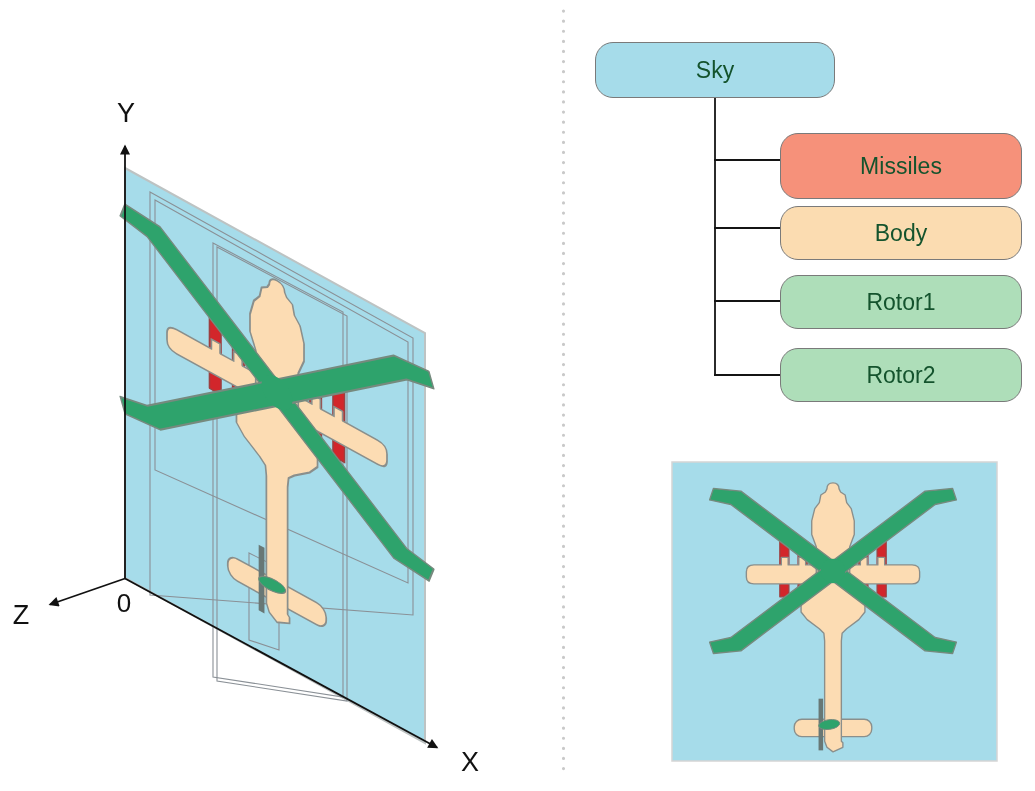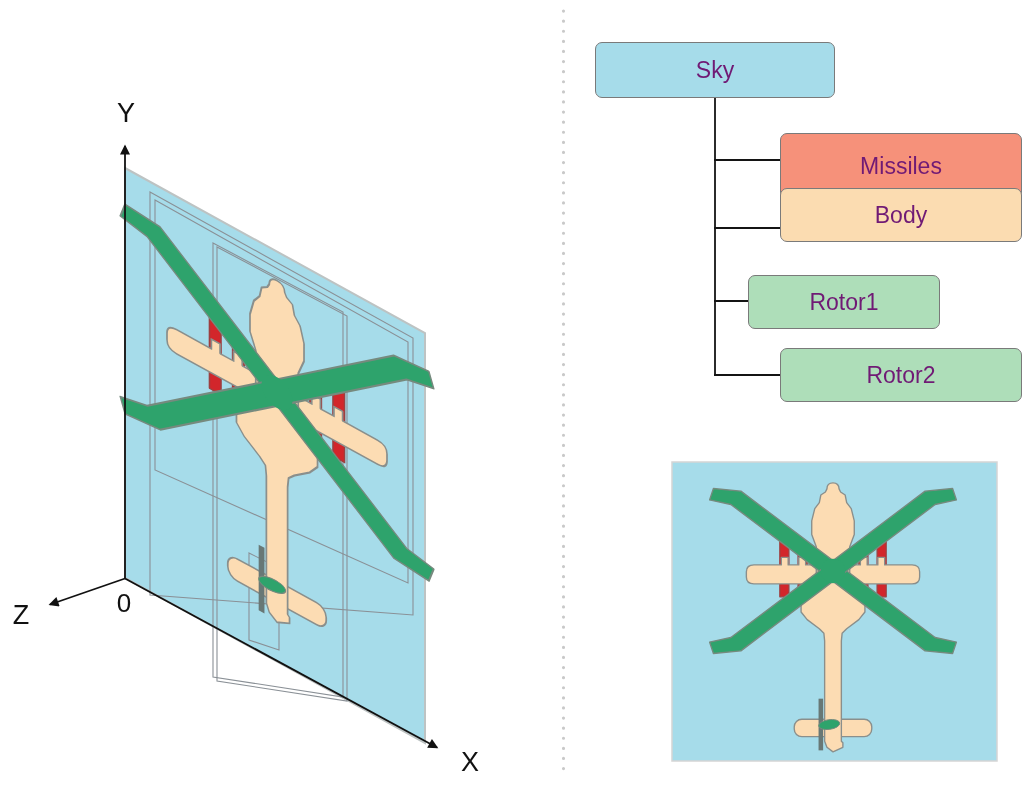--- a/index.html
+++ b/index.html
@@ -12,28 +12,28 @@
   }
   .canvas > svg{position:absolute;left:0;top:0;}
   svg text{
     font-family:"Liberation Sans", sans-serif;
     fill:#111;
   }
   .tree-node{
     position:absolute;
     display:flex;align-items:center;justify-content:center;
     border:1.6px solid #7a7a7a;
-    border-radius:7px;
-    font-size:23px;color:#701a75;
+    border-radius:18px;
+    font-size:23px;color:#14532d;
     box-sizing:border-box;
   }
   .tn-sky{left:595px;top:42px;width:240px;height:56px;background:#a6dcea;}
   .tn-missiles{left:780px;top:133px;width:242px;height:66px;background:#f6917a;}
-  .tn-body{left:780px;top:188px;width:242px;height:54px;background:#fbdcb1;}
-  .tn-rotor1{left:748px;top:275px;width:192px;height:54px;background:#aedeb9;}
+  .tn-body{left:780px;top:206px;width:242px;height:54px;background:#fbdcb1;}
+  .tn-rotor1{left:780px;top:275px;width:242px;height:54px;background:#aedeb9;}
   .tn-rotor2{left:780px;top:348px;width:242px;height:54px;background:#aedeb9;text-align:right;}
 </style>
 </head>
 <body>
 
 <div class="canvas">
 
   <svg width="1035" height="791" viewBox="0 0 1035 791">
     <defs>
       <marker id="arrow" viewBox="0 0 10 10" refX="8.5" refY="5" markerWidth="13" markerHeight="10" orient="auto" markerUnits="userSpaceOnUse">

